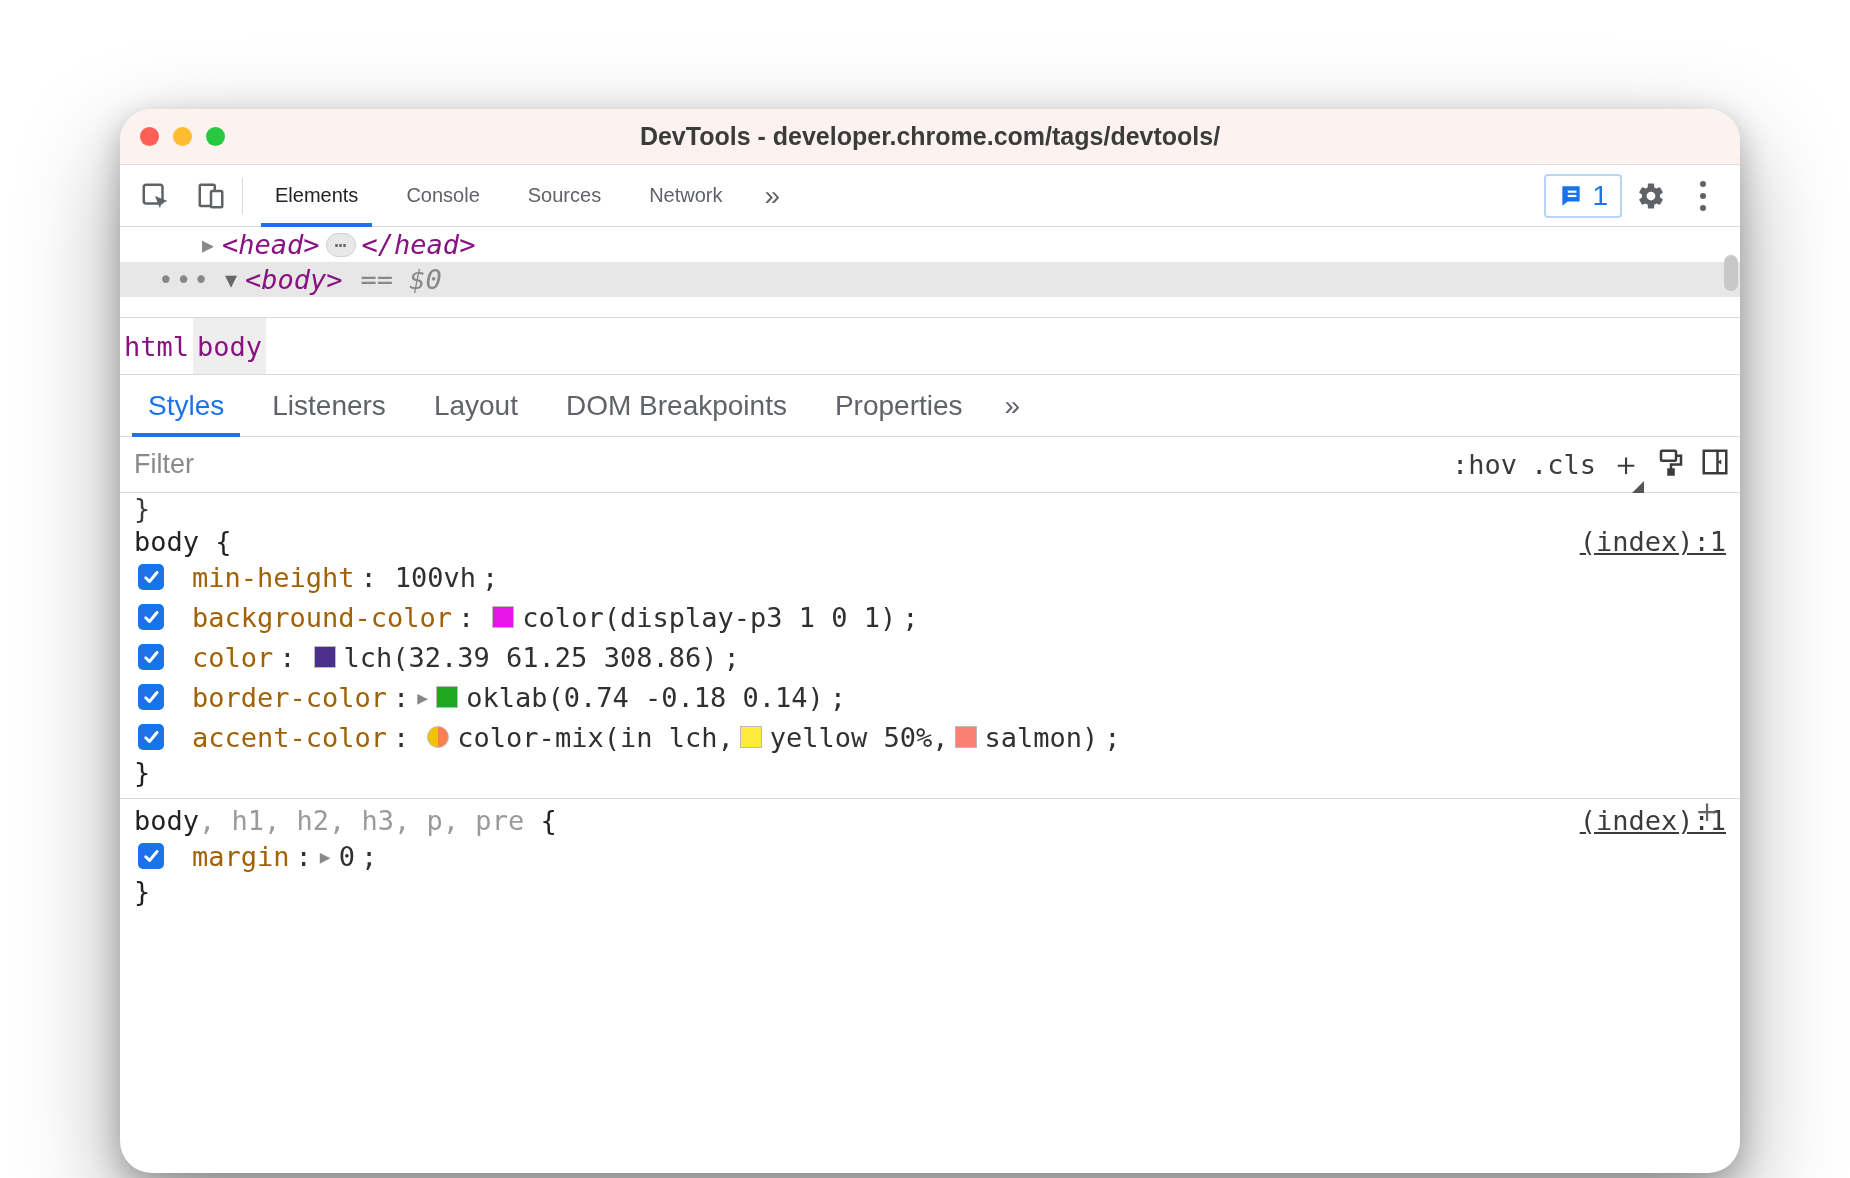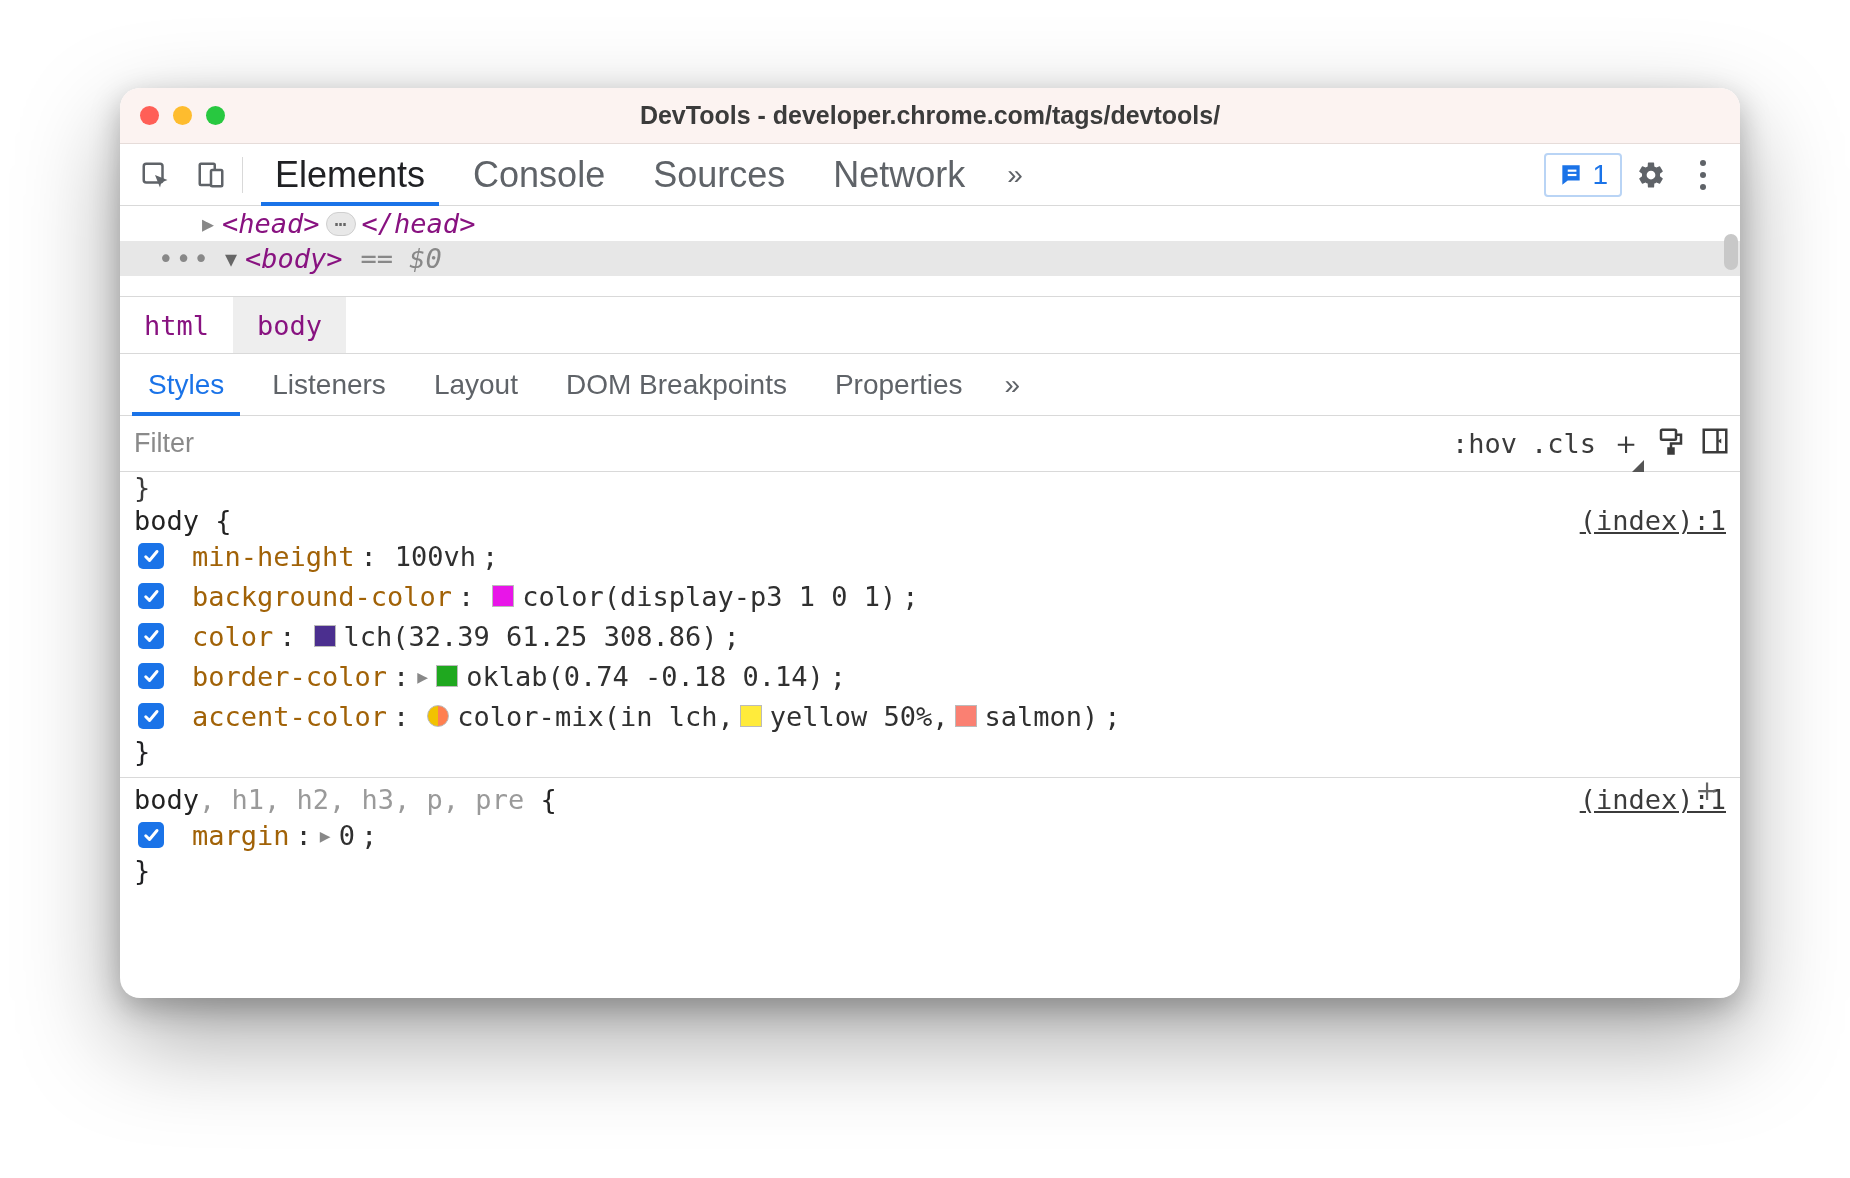--- a/index.html
+++ b/index.html
@@ -5,22 +5,22 @@
   * { box-sizing: border-box; }
   html, body {
     margin: 0; padding: 0;
     width: 1850px; height: 1178px;
     font-family: "Helvetica Neue", Arial, sans-serif;
     background: #fff;
   }
   body { display:flex; align-items:center; justify-content:center; }
   .stage { position:relative; width:1850px; height:1178px; }
   .window {
-    position:absolute; left:120px; top:88px; width:1620px; height:910px;
-    background:#fff; border-radius:20px; overflow:hidden;
+    position:absolute; left:120px; top:109px; width:1620px; height:1064px;
+    background:#fff; border-radius:32px; overflow:hidden;
     box-shadow: 0 40px 100px rgba(0,0,0,0.35), 0 10px 30px rgba(0,0,0,0.25);
   }
   
   .titlebar {
     height:56px; background:#fcf3f1; display:flex; align-items:center;
     position:relative; border-bottom:1px solid #e6dcd9;
   }
   .traffic { display:flex; gap:14px; margin-left:20px; }
   .traffic span { width:19px; height:19px; border-radius:50%; display:block; }
   .tl-close{background:#ff5f57;} .tl-min{background:#febc2e;} .tl-max{background:#28c840;}
@@ -34,21 +34,21 @@
     border-bottom:1px solid #d9d9d9; font-size:28px; color:#5f6368;
   }
   .toolbar .left-icons{display:flex;align-items:center;gap:10px;}
   .icon-btn {
     width:46px; height:46px; display:flex; align-items:center; justify-content:center;
     border-radius:4px; cursor:pointer; color:#5f6368;
   }
   .divider{width:1px;height:36px;background:#d9d9d9;margin:0 8px;}
   .top-tabs{display:flex;align-items:stretch;height:100%;}
   .top-tab{
-    padding:0 24px; display:flex; align-items:center; font-size:36px; color:#5f6368; cursor:pointer; position:relative;
+    padding:0 24px; display:flex; align-items:center; font-size:20px; color:#5f6368; cursor:pointer; position:relative;
   }
   .top-tab.active{color:#202124;}
   .top-tab.active::after{
     content:""; position:absolute; left:10px; right:10px; bottom:-1px; height:4px; background:#1a73e8;
   }
   .top-more{padding:0 18px;display:flex;align-items:center;cursor:pointer;}
   .toolbar .spacer{flex:1;}
   .right-controls{display:flex;align-items:center;gap:6px;margin-right:6px;}
   .issue-badge{
     display:flex;align-items:center;gap:8px;border:2px solid #b9d4f5;border-radius:4px;
@@ -73,21 +73,21 @@
   .eq0{color:#888;font-style:italic;margin-left:12px;}
   .domarea .scroll-thumb{
     position:absolute;right:2px;top:28px;width:14px;height:36px;background:#c8c8c8;border-radius:7px;
   }
   
   .crumb{
     height:58px;border-top:1px solid #d9d9d9;border-bottom:1px solid #d9d9d9;
     display:flex;align-items:stretch;font-size:27px;
   }
   .crumb-item{
-    padding:0 24px;display:flex;align-items:center;color:#881280;cursor:pointer;
+    padding:0 4px;display:flex;align-items:center;color:#881280;cursor:pointer;
     font-family:Menlo,Consolas,monospace;
   }
   .crumb-item.active{background:#eeeeee;}
   
   .subtabbar{
     height:62px;display:flex;align-items:center;border-bottom:1px solid #d9d9d9;
     font-size:28px;color:#5f6368;padding:0 4px;
   }
   .subtab{padding:0 24px;height:100%;display:flex;align-items:center;cursor:pointer;position:relative;}
   .subtab.active{color:#1a73e8;}

